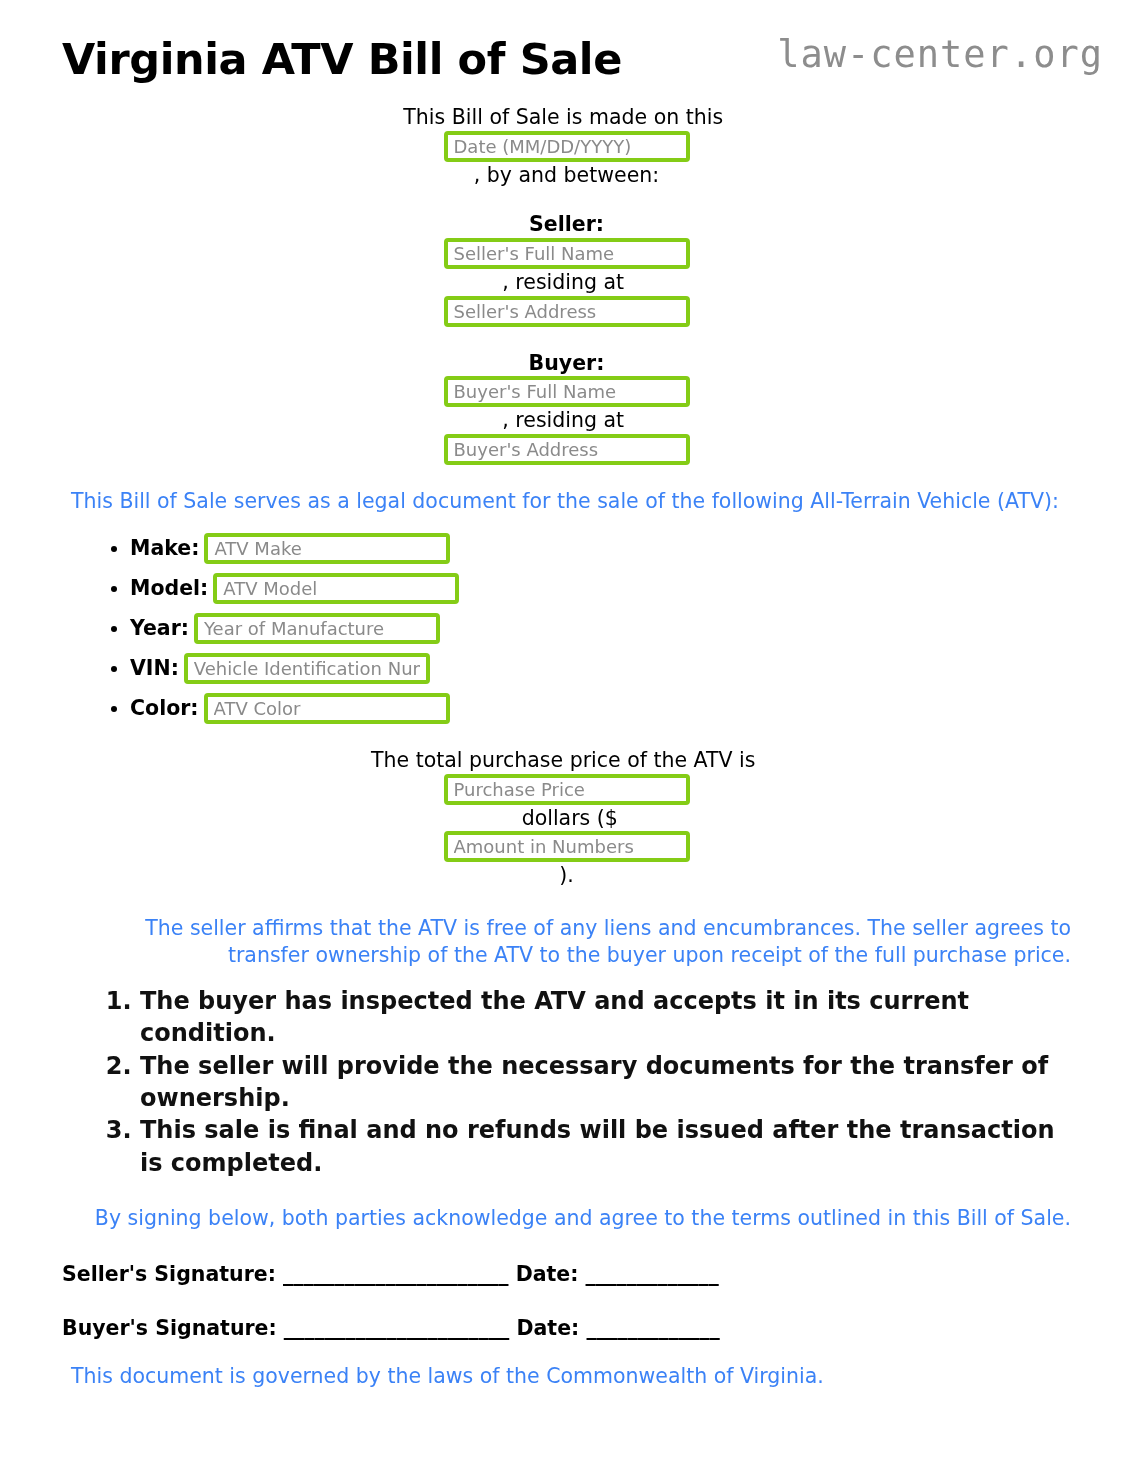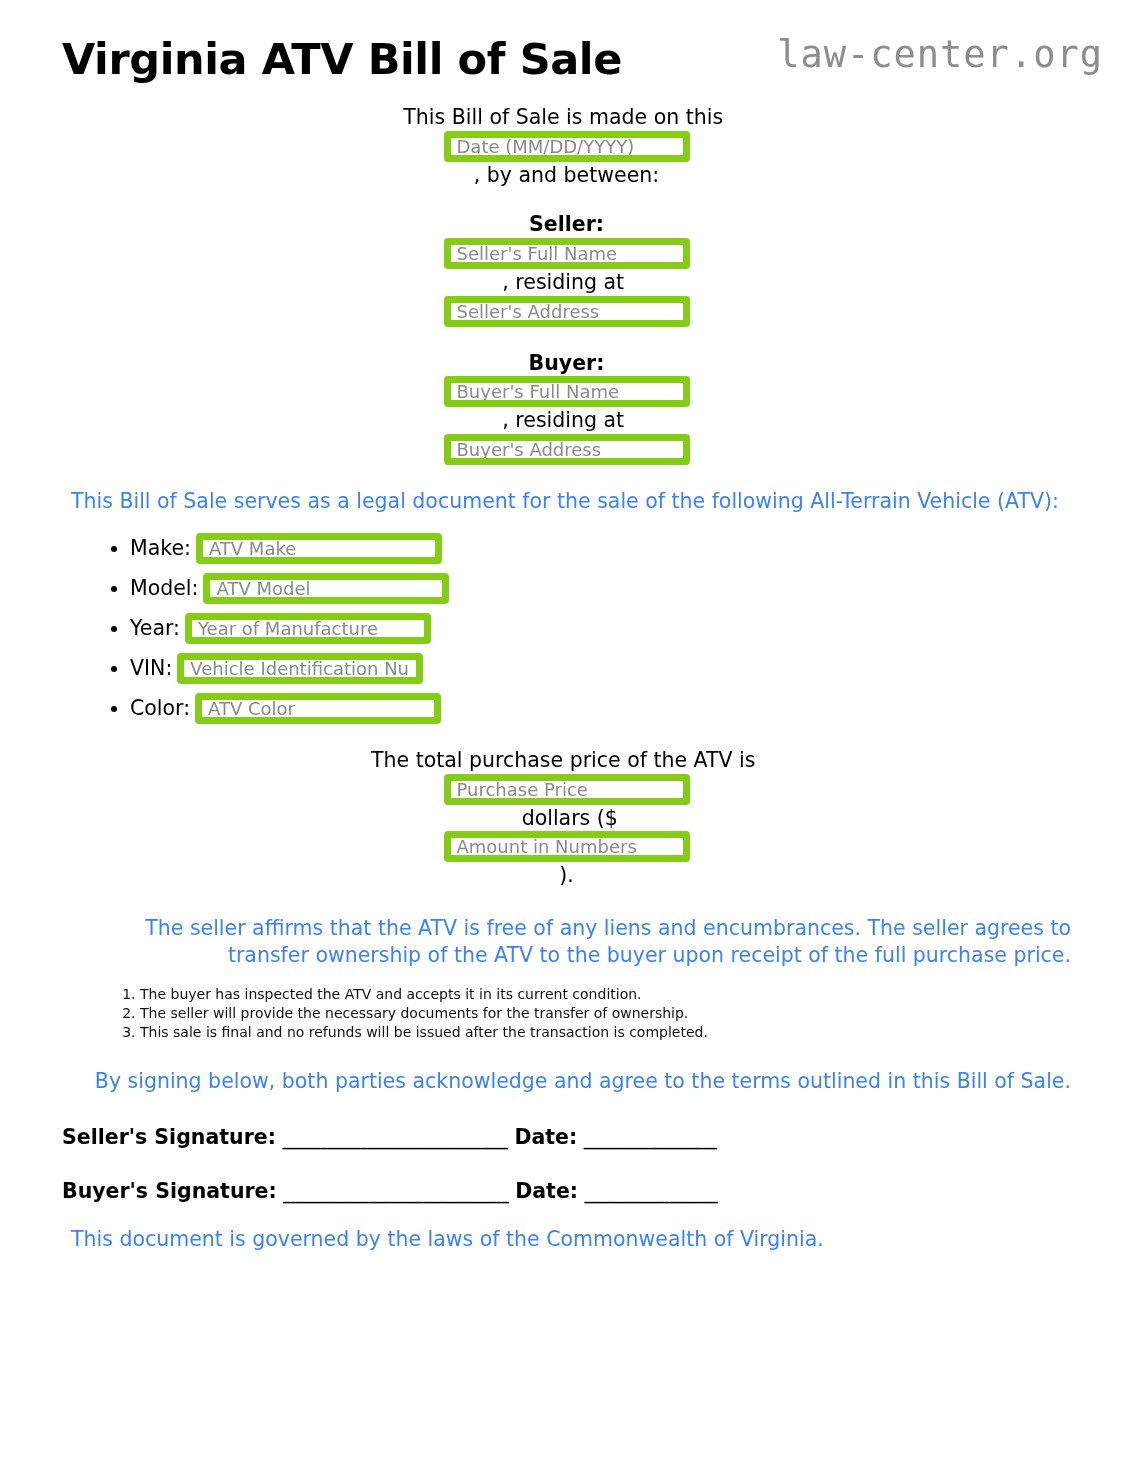--- a/index.html
+++ b/index.html
@@ -62,21 +62,21 @@
     font-weight: bold;
     font-size: 20.5px;
   }
   .inline-line .txt { white-space: pre; }
 
   input.field {
     font-family: "DejaVu Sans", "Liberation Sans", sans-serif;
     font-size: 18px;
     color: #333;
     background: #ffffff;
-    border: 7px solid #84cc16;
+    border: 4px solid #84cc16;
     border-radius: 4px;
     padding: 4px 6px;
     box-sizing: border-box;
     height: 31px;
     outline: none;
     vertical-align: middle;
   }
   input.field::placeholder { color: #8a8a8a; opacity: 1; }
   input.w-std { width: 246px; }
 
@@ -89,41 +89,42 @@
     font-size: 20.5px;
     line-height: 1.0;
     margin-bottom: 9px;
     display: list-item;
   }
   ul.atv-list li .li-row {
     display: flex;
     align-items: center;
     gap: 5px;
   }
-  ul.atv-list li b { font-weight: normal; font-size: 20.5px; text-align: center; }
+  ul.atv-list li b { font-weight: bold; font-size: 20.5px; text-align: center; }
 
   ol.terms {
     margin: 16px 0 0 0;
     padding-left: 78px;
     list-style: decimal;
   }
   ol.terms li {
-    font-size: 14px;
+    font-size: 24px;
     line-height: 1.35;
     color: #111;
+    font-weight: bold;
   }
 
   .sig-line {
     font-size: 20.5px;
     font-weight: bold;
     margin-top: 30px;
     white-space: pre;
     letter-spacing: 0px;
   }
-  .sig-line .rule { font-weight: normal; }
+  .sig-line .rule { font-weight: bold; }
   .closing { margin-top: 28px; }
 </style>
 </head>
 <body>
 
 <div class="page">
 
   <div class="watermark">law-center.org</div>
 
   <h1 class="doc-title">Virginia ATV Bill of Sale</h1>

